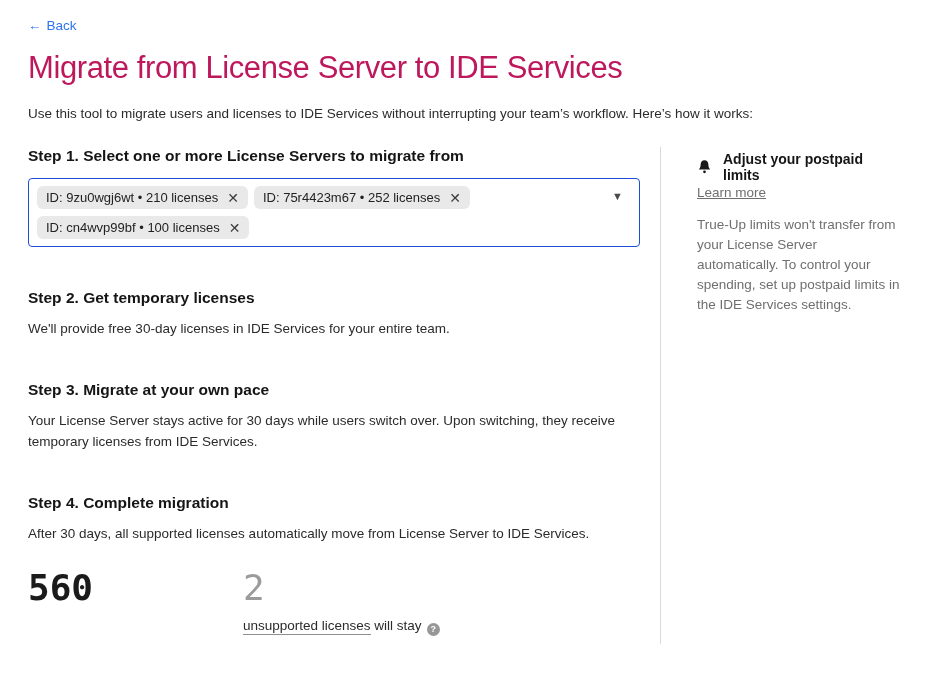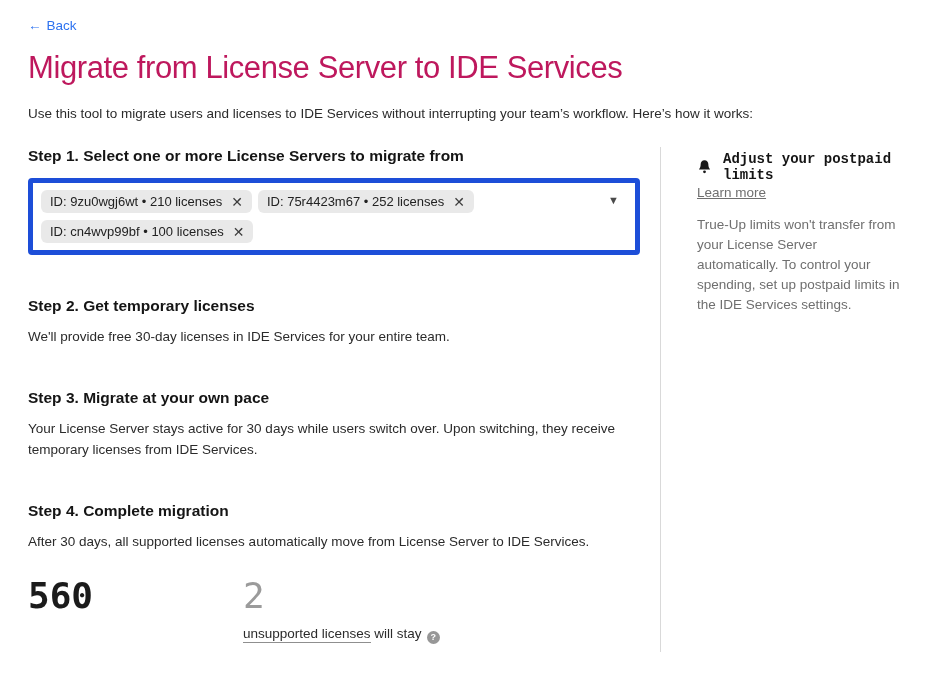--- a/index.html
+++ b/index.html
@@ -35,21 +35,21 @@
   }
   .side-col { width: 242px; padding-left: 36px; padding-top: 4px; }
 
   .step-heading { font-size: 15.5px; font-weight: 700; color: #151515; }
   .step-body { margin-top: 11px; font-size: 13.5px; color: #2b2b2b; line-height: 21px; }
   .step-section { margin-top: 42px; }
 
   
   .multiselect {
     margin-top: 13px;
-    border: 5px solid #1d4ed8; border-radius: 4px;
+    border: 1px solid #1d4ed8; border-radius: 4px;
     padding: 7px 44px 7px 8px;
     display: flex; flex-wrap: wrap; gap: 7px 6px;
     position: relative; cursor: pointer; background: #fff;
   }
   .chip {
     display: inline-flex; align-items: center; gap: 9px;
     background: #e9e9e9; border-radius: 6px;
     padding: 4px 9px; font-size: 13px; color: #222222; white-space: nowrap;
   }
   .chip-remove { font-size: 14px; color: #3c3c3c; cursor: pointer; line-height: 1; }
@@ -74,21 +74,21 @@
   .help-icon {
     display: inline-flex; align-items: center; justify-content: center;
     width: 13px; height: 13px; border-radius: 50%;
     background: #979797; color: #ffffff;
     font-size: 9px; font-weight: 700;
     margin-left: 5px; vertical-align: -2px; cursor: pointer;
   }
 
   
   .side-heading-row { display: flex; align-items: center; gap: 11px; }
-  .side-heading { font-size: 14px; font-weight: 700; color: #151515; font-family: Liberation Mono, monospace; }
+  .side-heading { font-size: 14px; font-weight: 700; color: #151515; }
   .side-body { margin-top: 12px; font-size: 13.5px; line-height: 20px; color: #6f6f6f; }
   .side-link { color: #6f6f6f; text-decoration: underline; cursor: pointer; }
 
   
   .actions-row { display: flex; align-items: center; margin: 34px 0 0 28px; }
   .btn-secondary {
     height: 36px; padding: 0 22px;
     border: 1px solid #c4c4c4; border-radius: 18px; background: #ffffff;
     font-family: "Liberation Sans", sans-serif; font-size: 13.5px; color: #1f1f1f;
     cursor: pointer;

